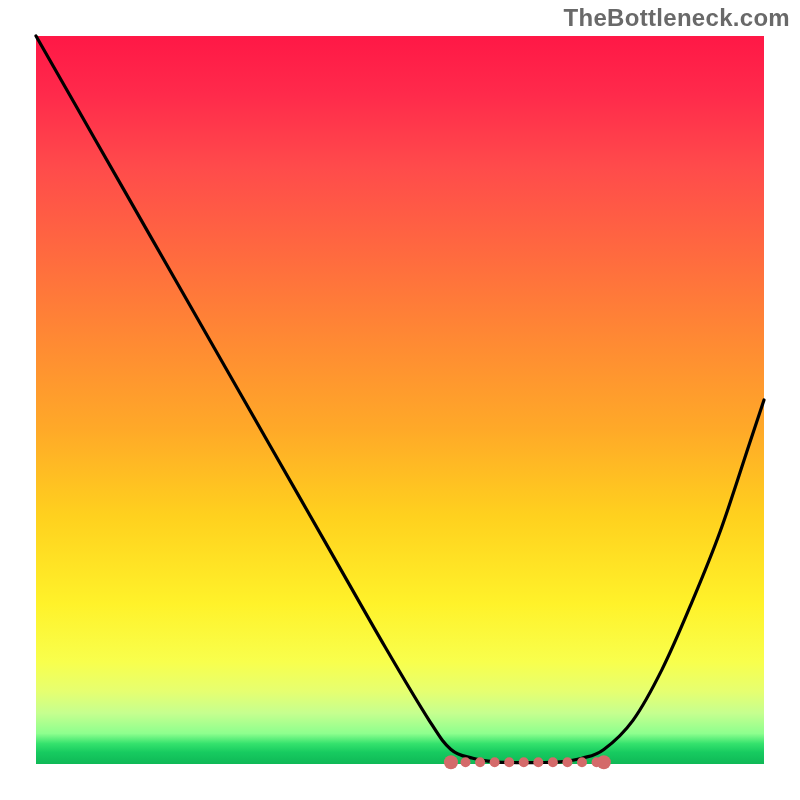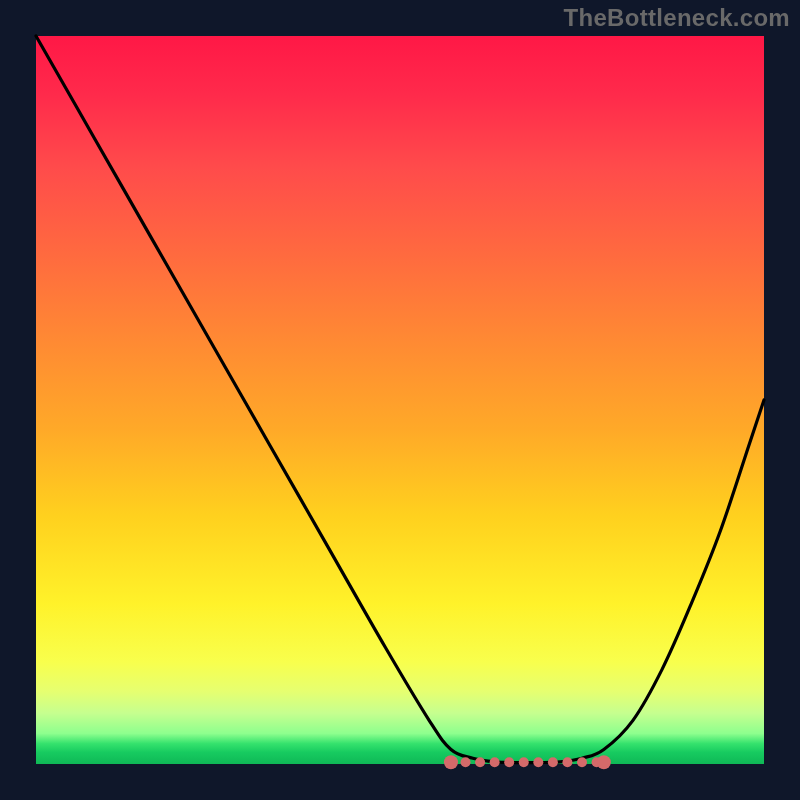--- a/index.html
+++ b/index.html
@@ -1,21 +1,21 @@
 <!DOCTYPE html>
 <html><head>
 <meta charset="utf-8">
 <style>
   * { margin: 0; padding: 0; box-sizing: border-box; }
   html, body { width: 800px; height: 800px; overflow: hidden; background: #000; }
   .frame {
     position: relative;
     width: 800px;
     height: 800px;
-    background: #0f172a;
+    background: #ffffff;
   }
   .watermark {
     position: absolute;
     top: 4px;
     right: 10px;
     font-family: Arial, Helvetica, sans-serif;
     font-size: 24px;
     font-weight: 600;
     color: #696969;
     letter-spacing: 0.3px;

